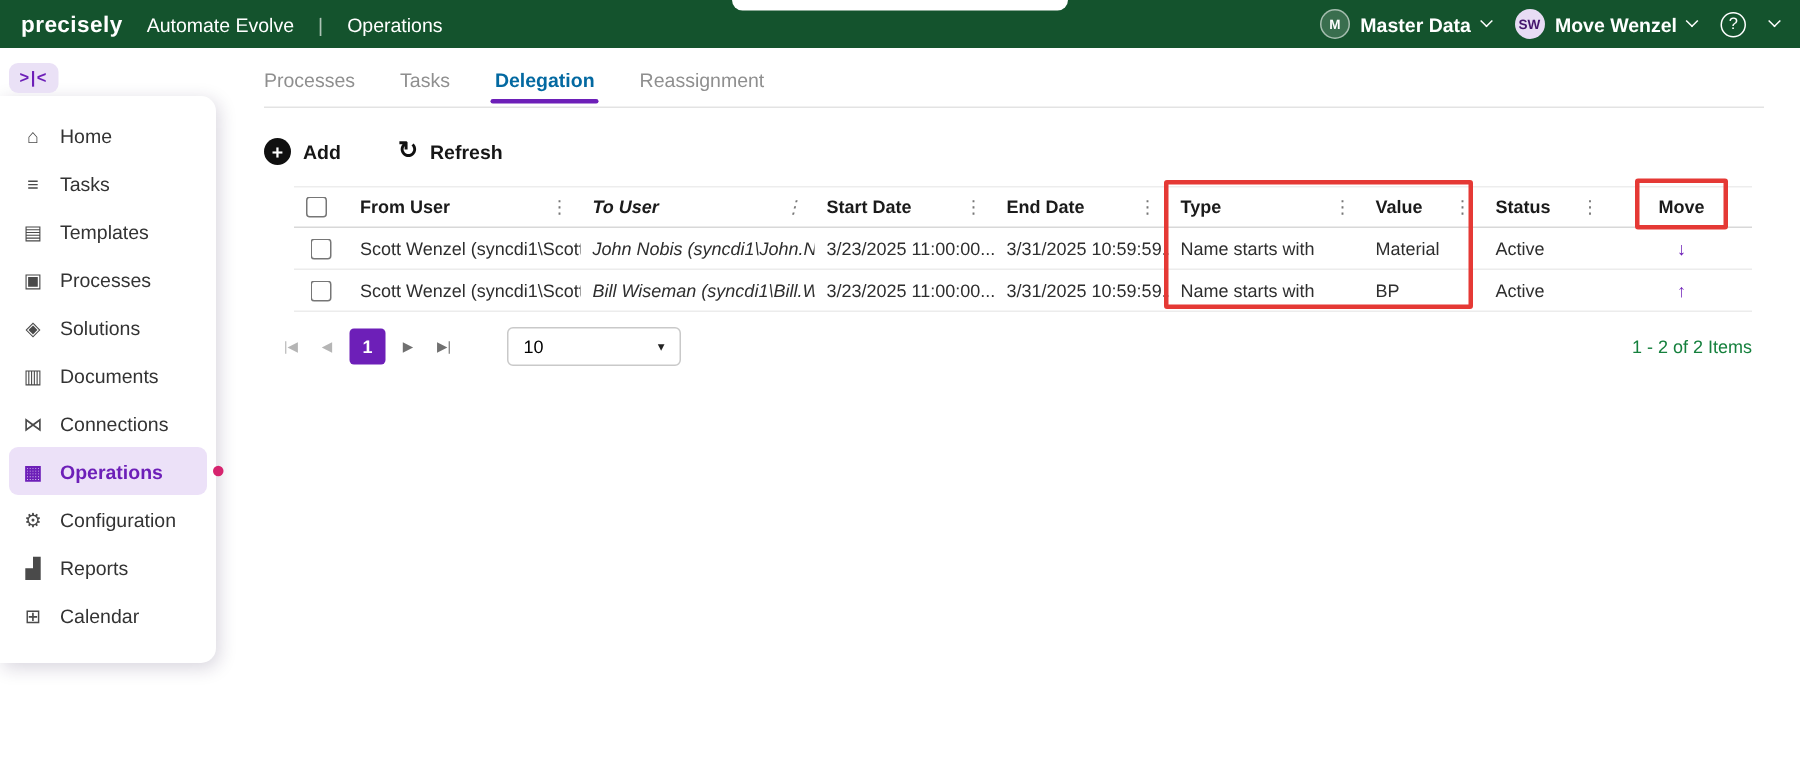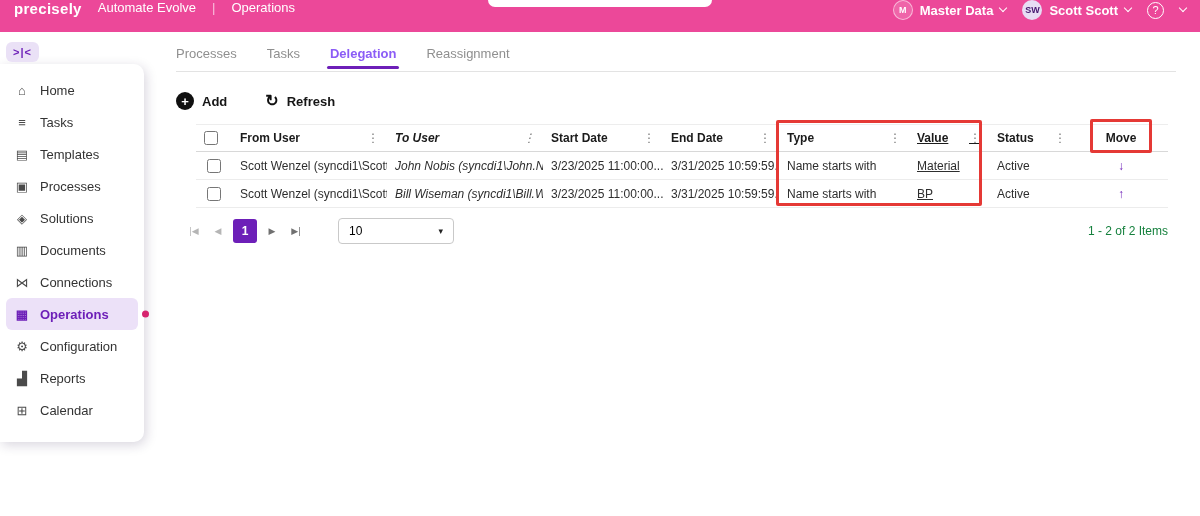--- a/index.html
+++ b/index.html
@@ -1,21 +1,21 @@
 <!DOCTYPE html>
 <html><head>
 <meta charset="utf-8">
 <style>
   * { margin:0; padding:0; box-sizing:border-box; }
   body { font-family:"Liberation Sans", sans-serif; background:#fff; }
   .page { position:relative; width:1200px; height:516px; background:#fff; overflow:hidden; }
 
   
-  .topbar { position:absolute; top:0; left:0; right:0; height:32px; background:#ec4899;
-            display:flex; align-items:flex-start; padding:0 14px; color:#fff; gap:16px; z-index:5; }
+  .topbar { position:absolute; top:0; left:0; right:0; height:32px; background:#14532d;
+            display:flex; align-items:center; padding:0 14px; color:#fff; gap:16px; z-index:5; }
   .logo { font-weight:bold; font-size:15px; letter-spacing:.3px; }
   .app-name, .section, .sep { font-size:13px; }
   .sep { opacity:.65; }
   .tb-right { margin-left:auto; display:flex; align-items:center; gap:16px; }
   .tb-group { display:flex; align-items:center; gap:7px; cursor:pointer; }
   .circle-avatar { width:20px; height:20px; border-radius:50%; display:flex; align-items:center;
                    justify-content:center; font-size:9px; font-weight:bold; }
   .md-avatar { background:rgba(255,255,255,.16); border:1px solid rgba(255,255,255,.55); }
   .user-avatar { background:#e7dcf4; color:#45156e; }
   .tb-label { font-size:13px; font-weight:bold; }
@@ -38,41 +38,41 @@
   .side-item .ico { width:16px; text-align:center; font-size:13px; color:#4a4a4a; }
   .side-item.active { background:#ece1f8; color:#6d1fb8; font-weight:bold; }
   .side-item.active .ico { color:#6d1fb8; }
   .notif-dot { position:absolute; right:-11px; top:50%; transform:translateY(-50%);
                width:7px; height:7px; border-radius:50%; background:#d6246e; }
 
   
   .main { position:absolute; left:168px; top:32px; right:0; bottom:0; padding:14px 24px 0 8px; }
   .tabs { display:flex; gap:30px; font-size:13px; color:#8f8f8f; }
   .tab { padding-bottom:8px; position:relative; cursor:pointer; }
-  .tab.active { color:#8b5cf6; font-weight:bold; }
+  .tab.active { color:#0369a1; font-weight:bold; }
   .tab.active::after { content:""; position:absolute; left:-3px; right:-3px; bottom:0; height:3px;
                        background:#6d1fb8; border-radius:2px; }
   .tab-divider { border-bottom:1px solid #e3e3e3; margin-top:2px; }
 
   .toolbar { margin-top:20px; display:flex; align-items:center; gap:38px; font-size:13px; color:#161616; }
   .tool-btn { display:flex; align-items:center; gap:8px; cursor:pointer; font-weight:bold; }
   .add-ico { width:18px; height:18px; border-radius:50%; background:#101010; color:#fff; display:flex;
              align-items:center; justify-content:center; font-size:13px; font-weight:bold; line-height:1; }
   .refresh-ico { font-size:16px; font-weight:bold; color:#101010; line-height:1; }
 
   
   .table { margin:14px 0 0 20px; width:972px; position:relative; font-size:12px; }
   .tr { display:flex; background:#fff; border-bottom:1px solid #ececec; }
   .tr.thead { border-top:1px solid #ededed; border-bottom:1px solid #d8d8d8; }
   .c { padding:0 8px; display:flex; align-items:center; overflow:hidden; white-space:nowrap; color:#2e2e2e; }
   .thead .c { height:26px; font-weight:bold; justify-content:space-between; color:#1b1b1b; }
   .tbody .c { height:27px; }
   .c0 { width:36px; justify-content:center; }
   .c1 { width:155px; } .c2 { width:156px;font-style:italic; } .c3 { width:120px; } .c4 { width:116px; }
-  .c5 { width:130px; } .c6 { width:80px;text-decoration:underline; } .c7 { width:85px; } .c8 { width:94px; }
+  .c5 { width:130px; } .c6 { width:80px; } .c7 { width:85px; } .c8 { width:94px; }
   .center { justify-content:center !important; }
   .menu { color:#777; font-weight:normal; cursor:pointer; }
   .move-arrow { color:#6d1fb8; font-weight:bold; width:100%; text-align:center; cursor:pointer; }
   .cb { width:14px; height:14px; cursor:pointer; }
 
   .anno { position:absolute; border:3px solid #e53935; border-radius:2px; pointer-events:none; z-index:4; }
   .anno-typevalue { left:580px; top:-4px; width:206px; height:86px; }
   .anno-move { left:894px; top:-5px; width:62px; height:34px; }
 
   
@@ -99,21 +99,21 @@
     <span class="sep">|</span>
     <span class="section">Operations</span>
     <div class="tb-right">
       <div class="tb-group">
         <span class="circle-avatar md-avatar">M</span>
         <span class="tb-label">Master Data</span>
         <span class="chev"></span>
       </div>
       <div class="tb-group">
         <span class="circle-avatar user-avatar">SW</span>
-        <span class="tb-label">Scott Scott</span>
+        <span class="tb-label">Move Wenzel</span>
         <span class="chev"></span>
       </div>
       <div class="help-circle">?</div>
       <span class="chev"></span>
     </div>
   </div>
   <div class="notch"></div>
 
   <div class="collapse-pill">&gt;|&lt;</div>
 

